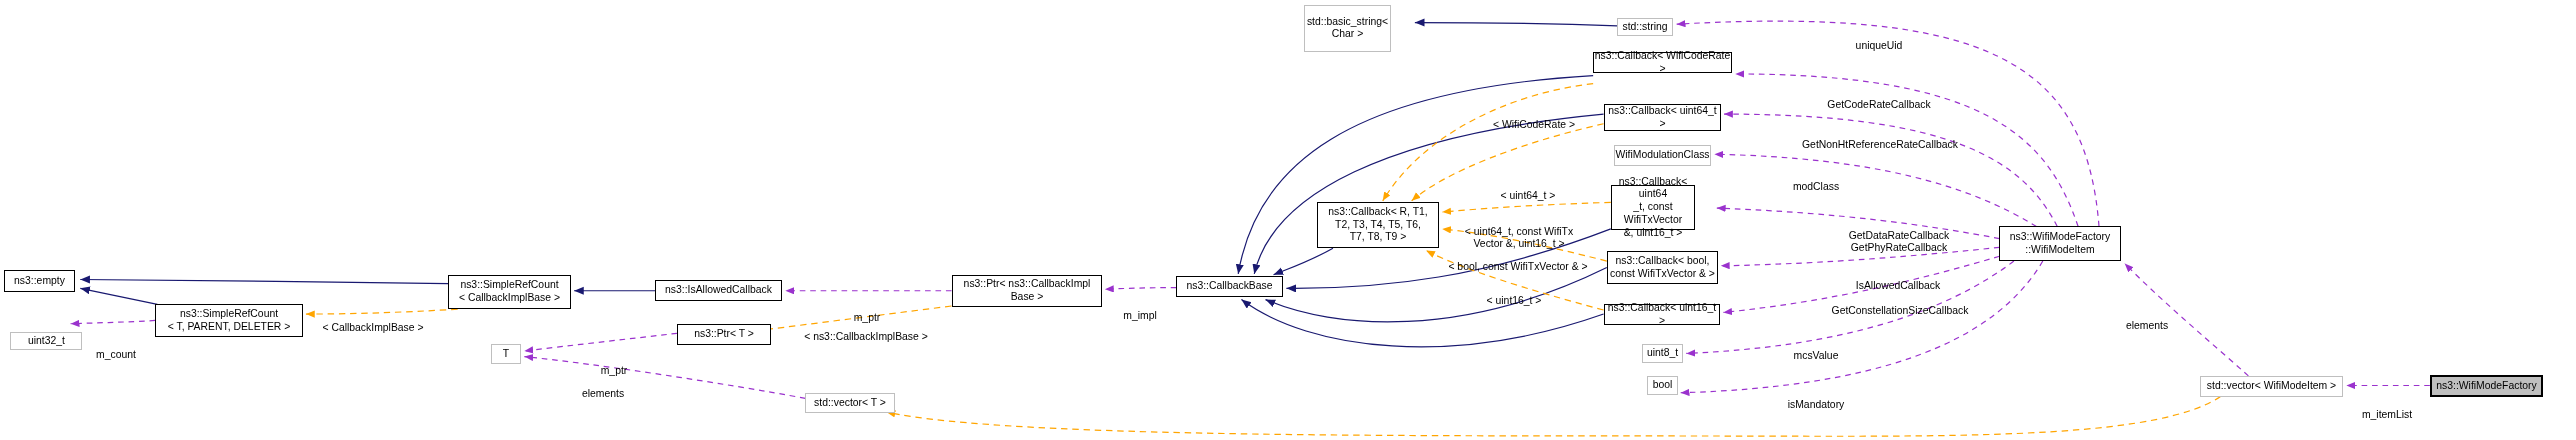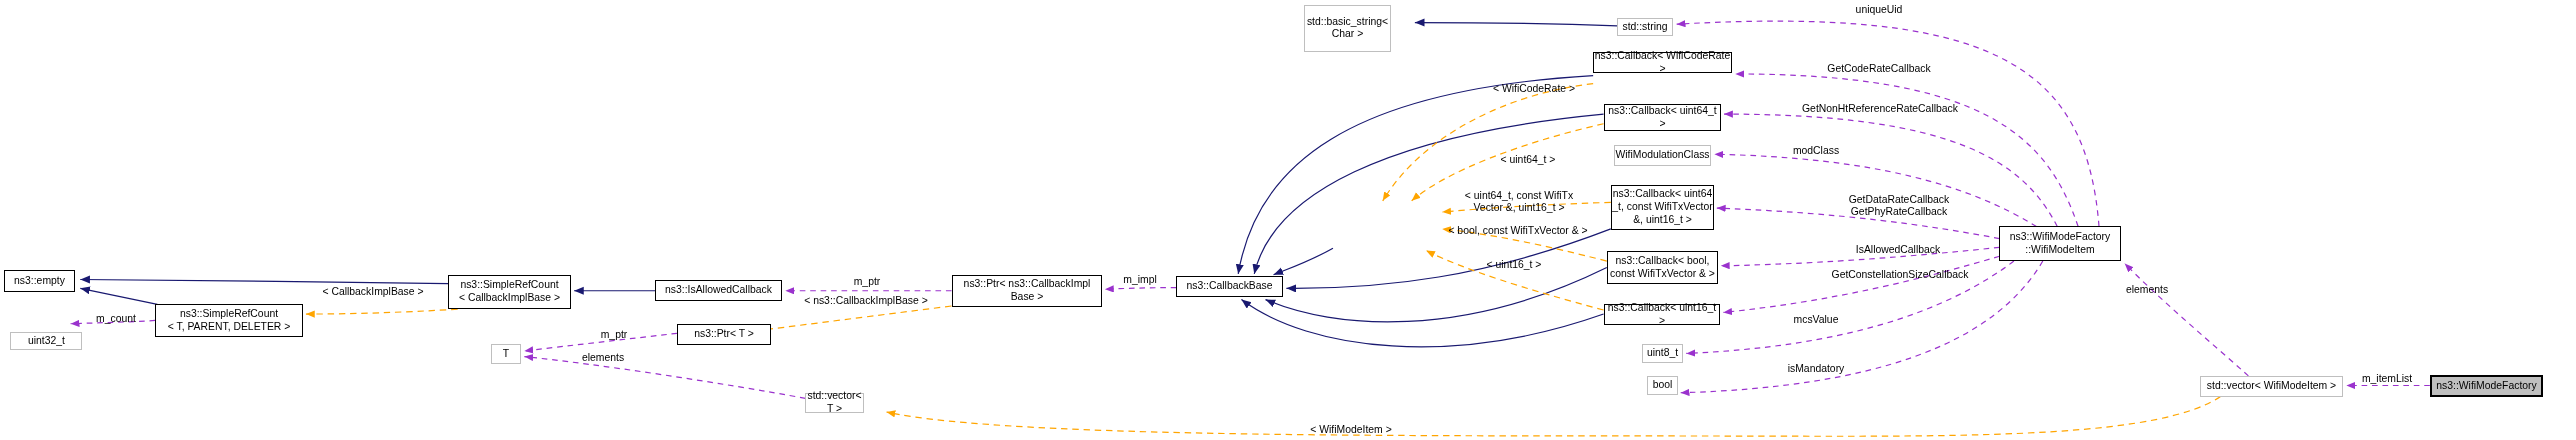--- a/index.html
+++ b/index.html
@@ -8,21 +8,21 @@
   #edges{position:absolute;left:0;top:0;width:2576px;height:441px;}
   .einh{stroke:#191970;fill:none;stroke-width:1.5;}
   .eusage{stroke:#9a32cd;fill:none;stroke-width:1.5;stroke-dasharray:7,6;}
   .etmpl{stroke:#ffa500;fill:none;stroke-width:1.5;stroke-dasharray:8,6;}
   .node{position:absolute;display:flex;align-items:center;justify-content:center;
         text-align:center;font-size:10.4px;line-height:1.22;color:#000;background:#ffffff;
         border:1.3px solid #000;white-space:pre-line;box-sizing:border-box;}
   .node.external{border:1.1px solid #bfbfbf;}
   .node.target{background:#bfbfbf;border:2.1px solid #000;font-weight:400;}
   .elabel{position:absolute;transform:translate(-50%,-50%);font-size:10.4px;line-height:1.2;
-          color:#000;text-align:center;white-space:pre;pointer-events:none;}
+          color:#000;text-align:center;white-space:pre;pointer-events:none;margin-top:36px;}
 </style>
 </head>
 <body>
 
 <div id="canvas">
 
   <svg id="edges" viewBox="0 0 3208 549" xmlns="http://www.w3.org/2000/svg">
     <defs>
       <marker id="ah-inh" markerUnits="userSpaceOnUse" markerWidth="14" markerHeight="12" refX="12" refY="5" orient="auto">
         <path d="M0,0 L12,5 L0,10 Z" fill="#191970"></path>
@@ -75,31 +75,34 @@
 
   <div class="node" style="left:4px;top:270px;width:71px;height:22px">ns3::empty</div>
   <div class="node external" style="left:10.4px;top:332px;width:72px;height:17.7px">uint32_t</div>
   <div class="node" style="left:155px;top:304px;width:148px;height:33px">ns3::SimpleRefCount
 &lt; T, PARENT, DELETER &gt;</div>
   <div class="node" style="left:448px;top:275px;width:123px;height:34px">ns3::SimpleRefCount
 &lt; CallbackImplBase &gt;</div>
   <div class="node" style="left:655px;top:280px;width:127px;height:21px">ns3::IsAllowedCallback</div>
   <div class="node external" style="left:491px;top:344px;width:30px;height:20px">T</div>
   <div class="node" style="left:677px;top:324px;width:94px;height:21px">ns3::Ptr&lt; T &gt;</div>
-  <div class="node external" style="left:805px;top:393px;width:59px;height:20px">std::vector&lt; T &gt;</div>
+  <div class="node external" style="left:805px;top:393px;width:90px;height:20px">std::vector&lt; T &gt;</div>
   <div class="node" style="left:952px;top:275px;width:150px;height:32px">ns3::Ptr&lt; ns3::CallbackImpl
 Base &gt;</div>
   <div class="node" style="left:1176px;top:276px;width:107px;height:21px">ns3::CallbackBase</div>
+  <div class="node" style="left:1317px;top:202px;width:122px;height:46px">ns3::Callback&lt; R, T1,
+T2, T3, T4, T5, T6,
+T7, T8, T9 &gt;</div>
   <div class="node external" style="left:1304px;top:4.8px;width:87px;height:47px">std::basic_string&lt;
 Char &gt;</div>
   <div class="node external" style="left:1617px;top:17.7px;width:56px;height:18.5px">std::string</div>
   <div class="node" style="left:1593px;top:52px;width:139px;height:21px">ns3::Callback&lt; WifiCodeRate &gt;</div>
   <div class="node" style="left:1604px;top:104px;width:117px;height:27px">ns3::Callback&lt; uint64_t &gt;</div>
   <div class="node external" style="left:1614px;top:145px;width:97px;height:21px">WifiModulationClass</div>
-  <div class="node" style="left:1611px;top:185px;width:103px;height:45px">ns3::Callback&lt; uint64
+  <div class="node" style="left:1611px;top:185px;width:84px;height:45px">ns3::Callback&lt; uint64
 _t, const WifiTxVector
 &amp;, uint16_t &gt;</div>
   <div class="node" style="left:1607px;top:251px;width:111px;height:33px">ns3::Callback&lt; bool,
 const WifiTxVector &amp; &gt;</div>
   <div class="node" style="left:1604px;top:304px;width:116px;height:21px">ns3::Callback&lt; uint16_t &gt;</div>
   <div class="node external" style="left:1642px;top:344px;width:41px;height:18.5px">uint8_t</div>
   <div class="node external" style="left:1647px;top:376px;width:31px;height:18.5px">bool</div>
   <div class="node" style="left:1999px;top:226px;width:122px;height:35px">ns3::WifiModeFactory
 ::WifiModeItem</div>
   <div class="node external" style="left:2200px;top:376px;width:143px;height:21px">std::vector&lt; WifiModeItem &gt;</div>

